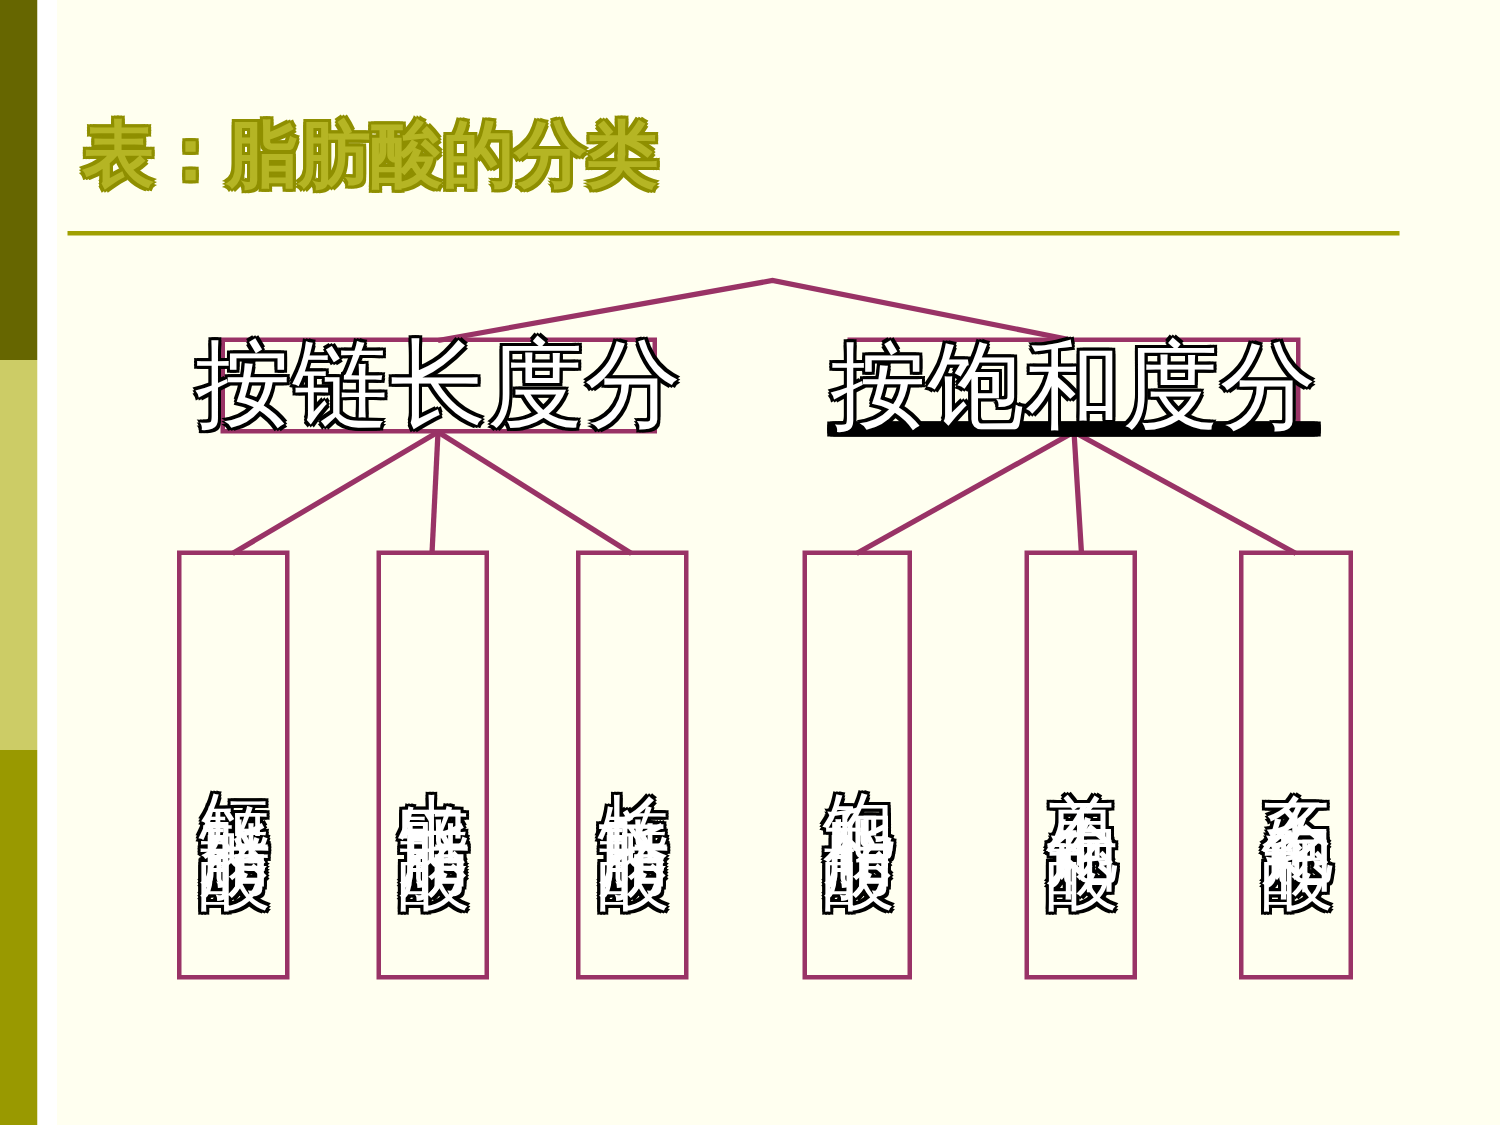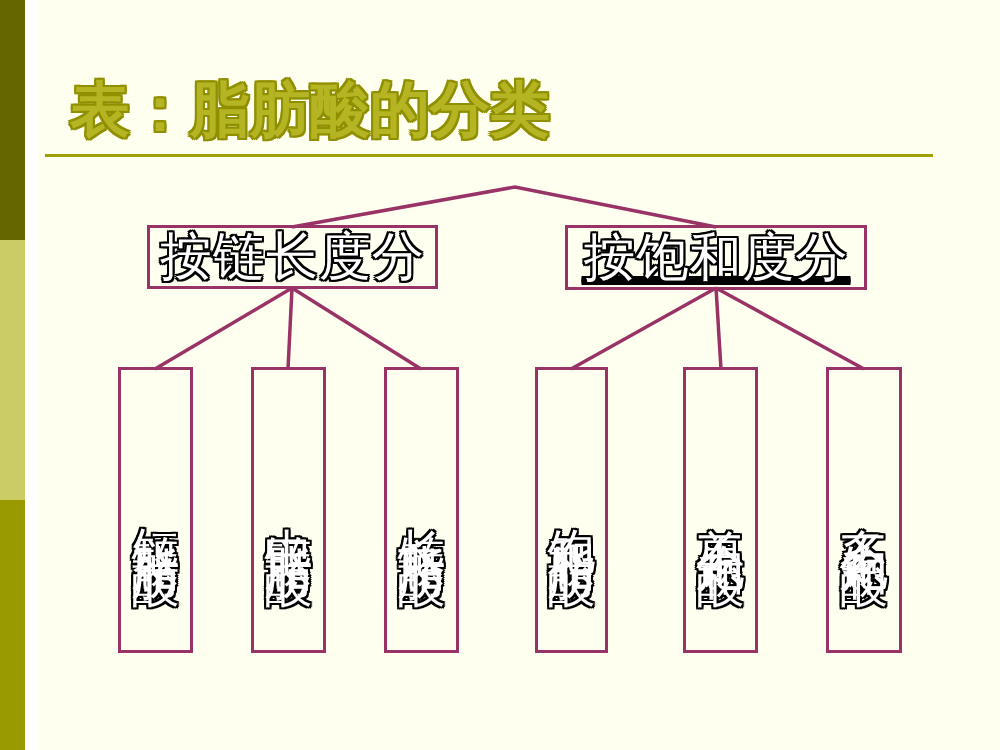--- a/index.html
+++ b/index.html
@@ -11,22 +11,22 @@
     overflow:hidden;
   }
   
   .bar{position:absolute;left:0;width:25px;}
   .seg1{top:0;height:240px;background:#666600;}
   .seg2{top:240px;height:260px;background:#CCCC66;}
   .seg3{top:500px;height:250px;background:#999900;}
   .bar-gap{position:absolute;left:25px;top:0;width:13px;height:750px;background:#FFFFFF;}
   
   .title{
-    position:absolute;left:70px;top:80px;
-    font-size:60px;font-weight:bold;line-height:1;
+    position:absolute;left:55px;top:80px;
+    font-size:48px;font-weight:bold;line-height:1;
     letter-spacing:0;
     white-space:nowrap;
     color:#B5B524;
     text-shadow:
       -2px -2px 0 #8F8F00, 0 -2px 0 #8F8F00, 2px -2px 0 #8F8F00,
       -2px  0   0 #8F8F00,                   2px  0   0 #8F8F00,
       -2px  2px 0 #8F8F00, 0  2px 0 #8F8F00, 2px  2px 0 #8F8F00;
   }
   .underline{
     position:absolute;left:45px;top:154px;
@@ -45,21 +45,21 @@
   }
   .outline-black{
     color:#FFFFFF;
     text-shadow:
       -2px -2px 0 #000, 0 -2px 0 #000, 2px -2px 0 #000,
       -2px  0   0 #000,               2px  0   0 #000,
       -2px  2px 0 #000, 0  2px 0 #000, 2px  2px 0 #000;
   }
   .cat-text{
     font-family:"Liberation Serif","DejaVu Serif",serif;
-    font-size:52px;line-height:1;letter-spacing:1px;white-space:nowrap;
+    font-size:64px;line-height:1;letter-spacing:1px;white-space:nowrap;
   }
   .leaf-text{
     font-family:"Liberation Serif","DejaVu Serif",serif;
     font-size:48px;line-height:1;
     writing-mode:vertical-rl;
     text-orientation:upright;
     letter-spacing:8px;
     white-space:nowrap;
   }
 </style>

